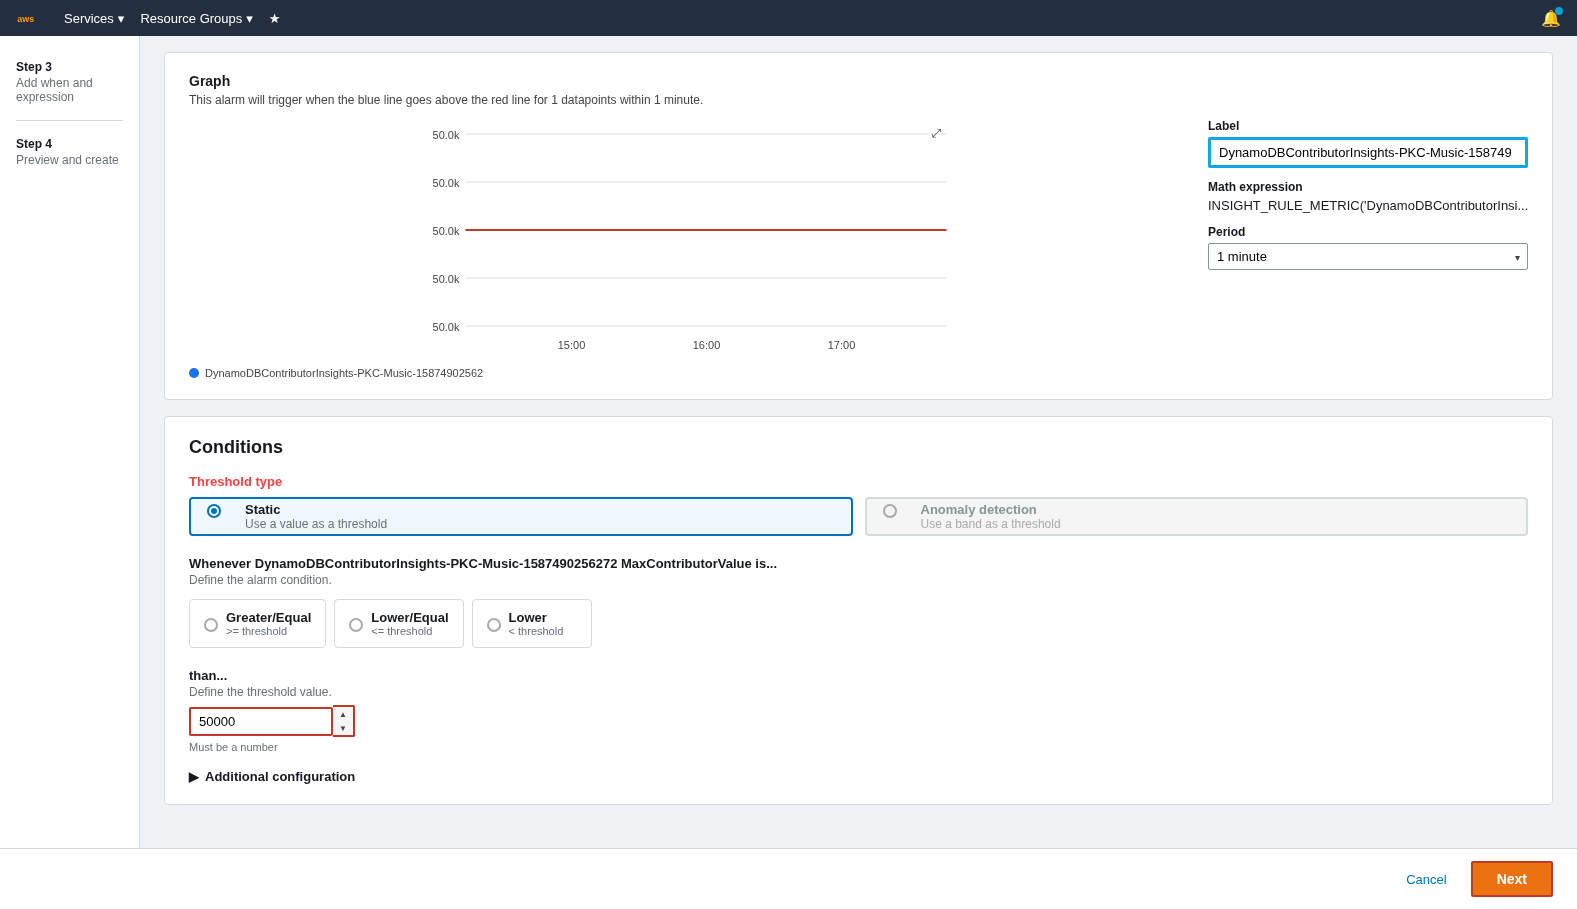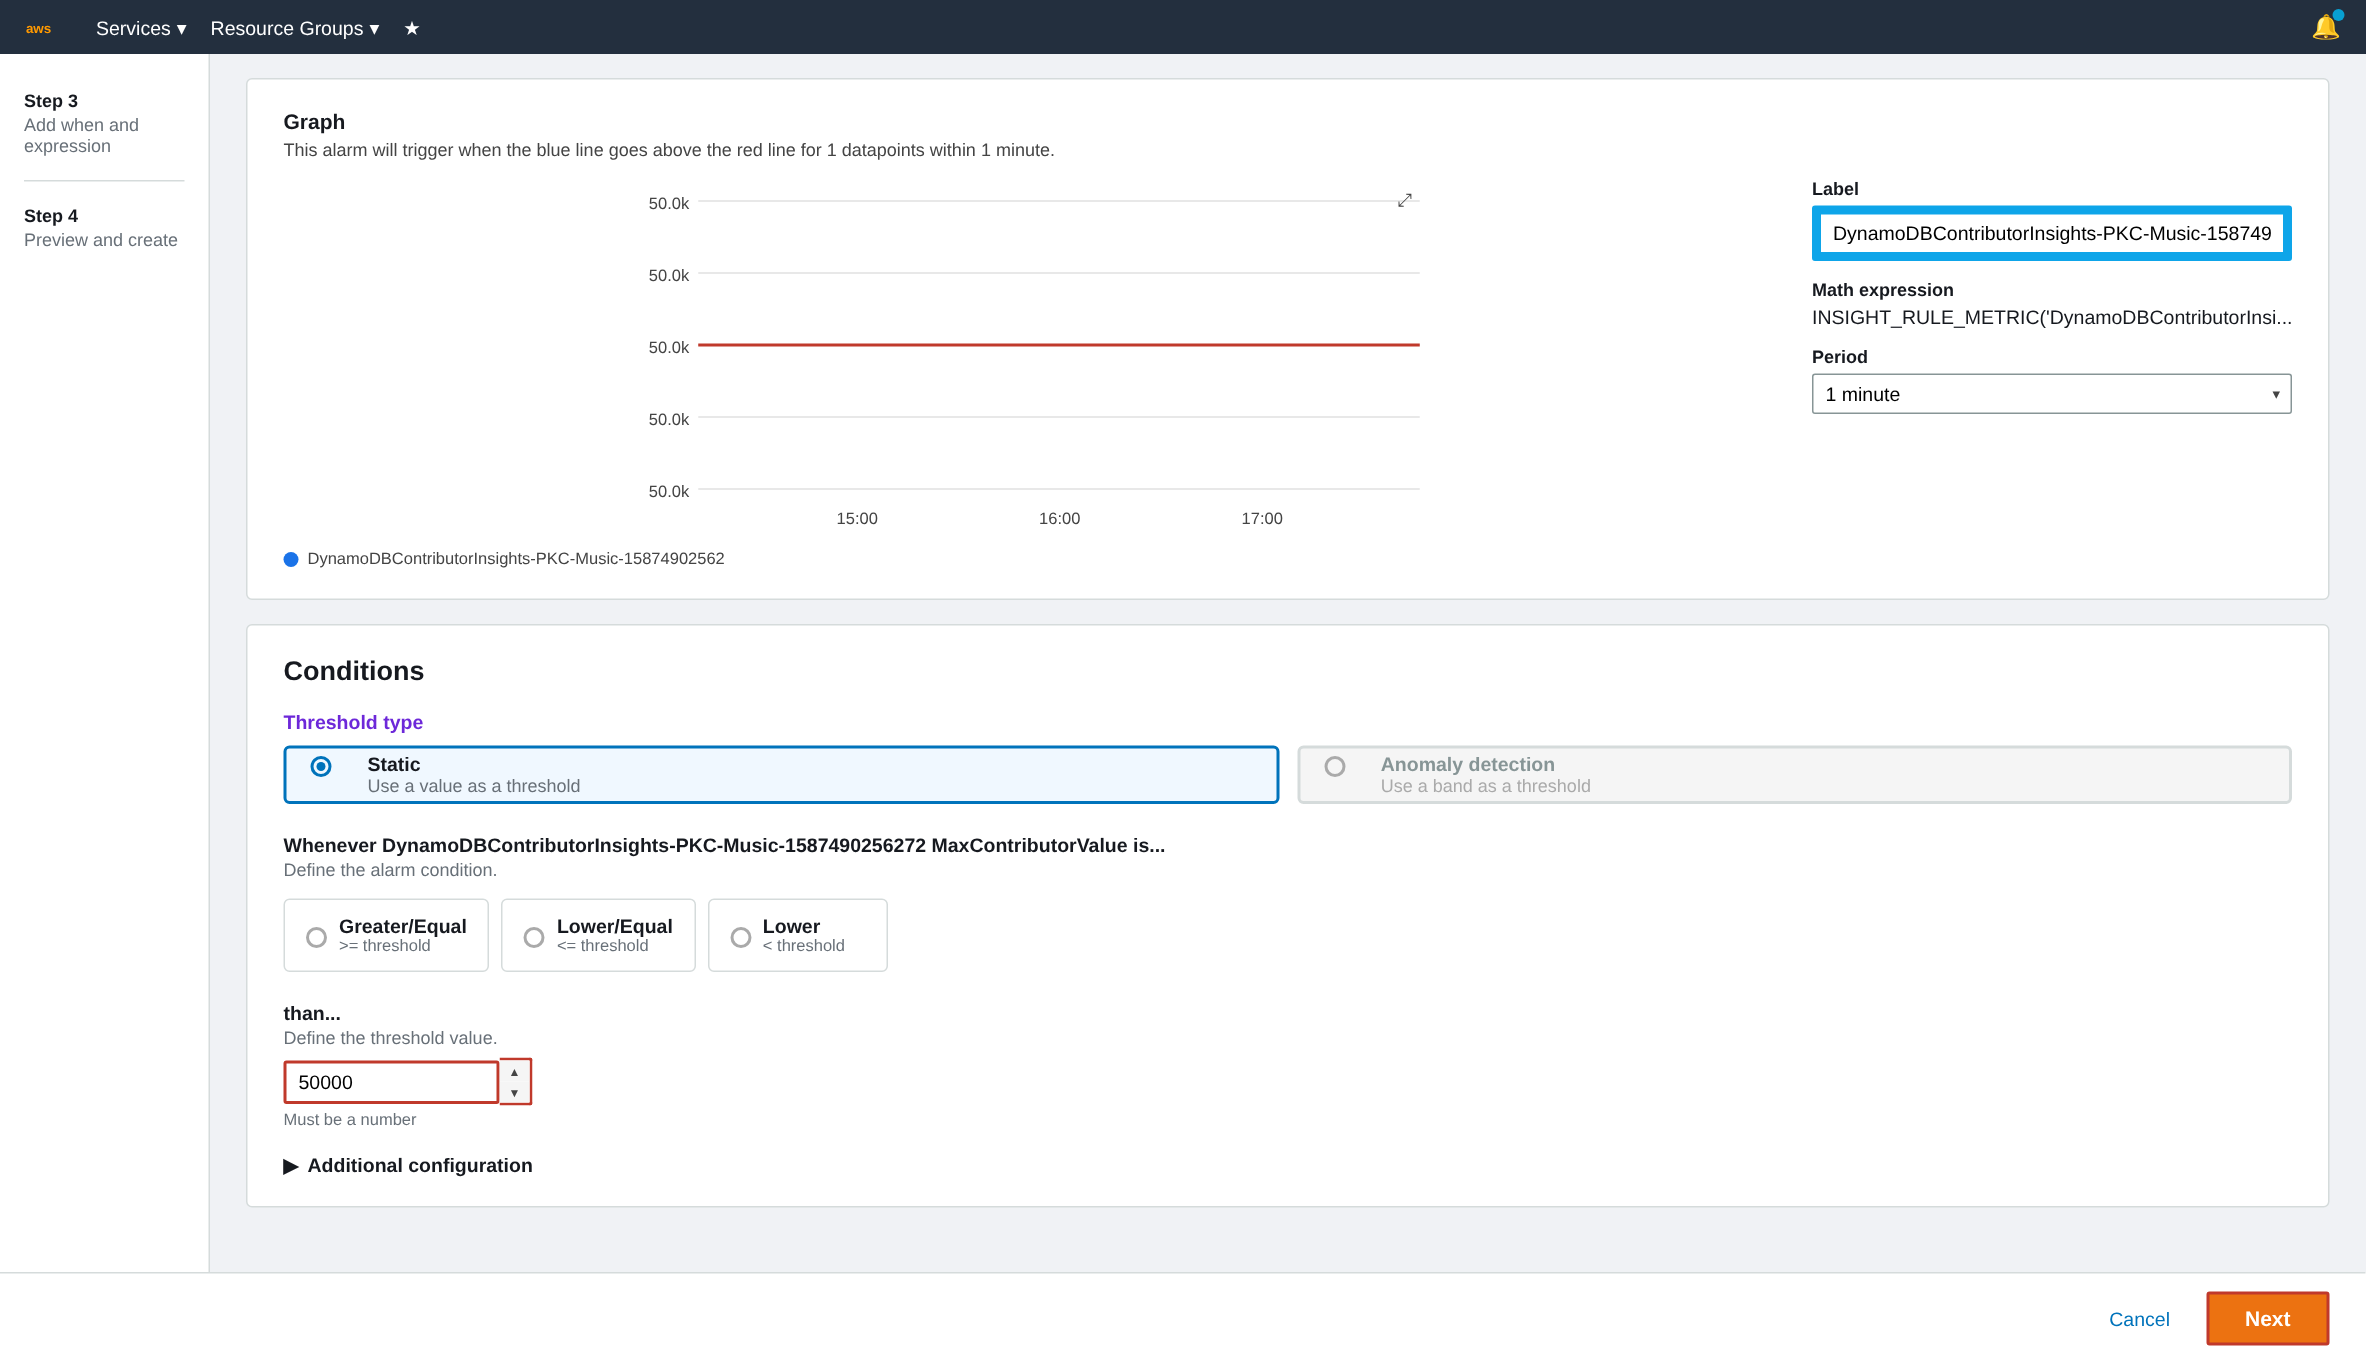--- a/index.html
+++ b/index.html
@@ -119,21 +119,21 @@
       flex-shrink: 0;
     }
     .meta-label {
       font-size: 12px;
       font-weight: 600;
       color: #16191f;
       margin-bottom: 4px;
     }
     .meta-input {
       width: 100%;
-      border: 6px solid #0ea5e9;
+      border: 3px solid #0ea5e9;
       border-radius: 2px;
       padding: 5px 8px;
       font-size: 13px;
       background: #fff;
       margin-bottom: 12px;
     }
     .meta-value {
       font-size: 13px;
       color: #16191f;
       margin-bottom: 12px;
@@ -183,21 +183,21 @@
 
     
     .section-title {
       font-size: 18px;
       font-weight: 700;
       margin-bottom: 16px;
     }
     .subsection-title {
       font-size: 13px;
       font-weight: 600;
-      color: #6d28d9;
+      color: #ef4444;
       margin-bottom: 8px;
     }
 
     .threshold-options {
       display: flex;
       gap: 12px;
       margin-bottom: 20px;
     }
     .threshold-option {
       flex: 1;

